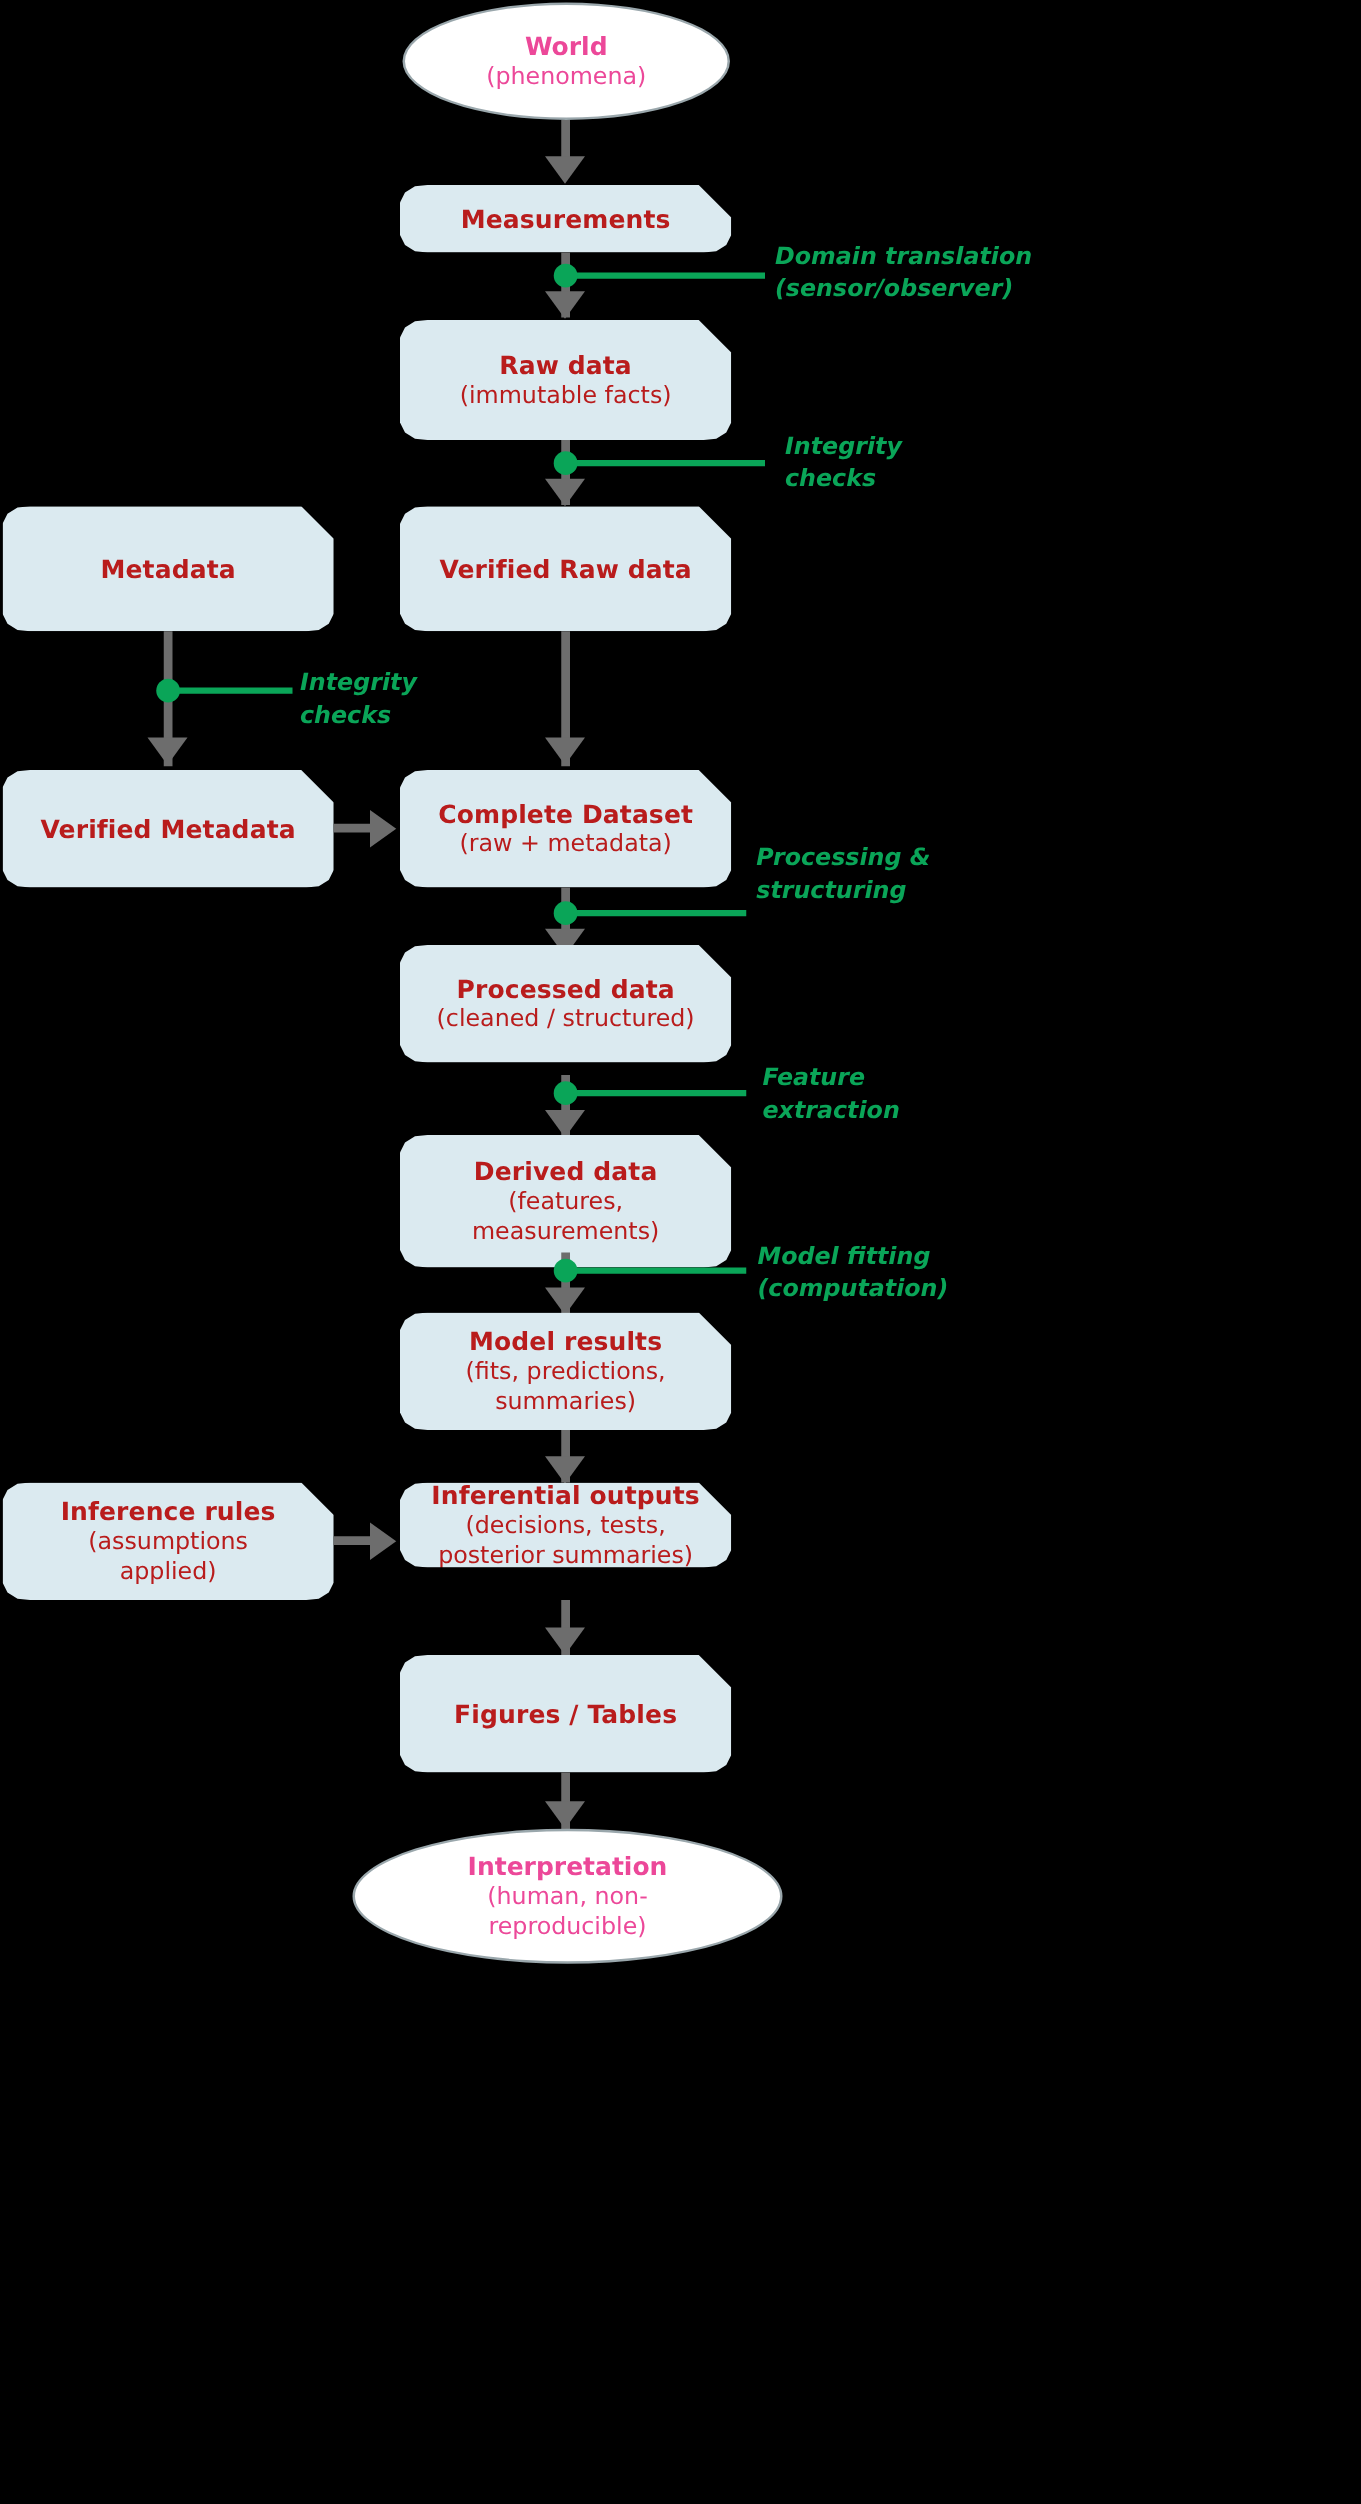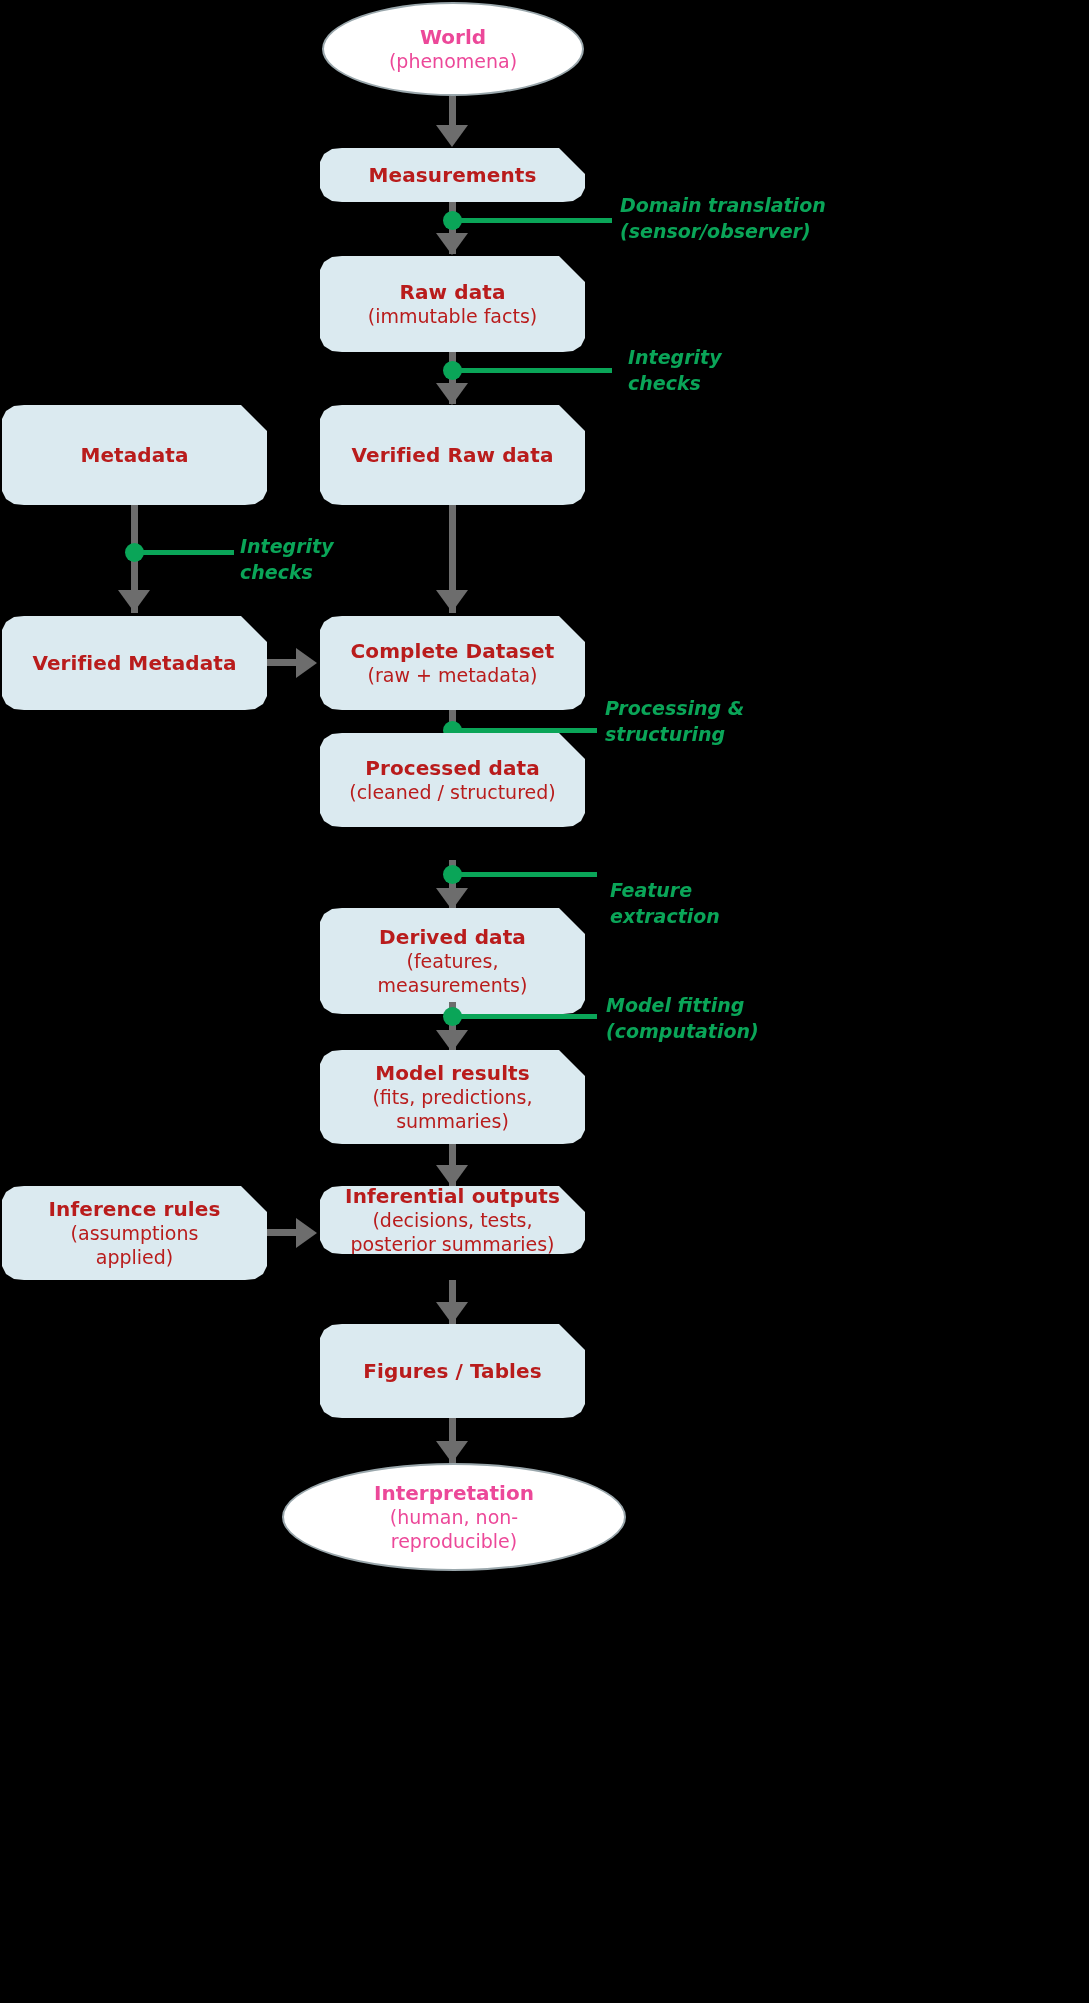--- a/index.html
+++ b/index.html
@@ -128,33 +128,33 @@
 
   <div class="node" style="left:320px;top:616px;width:265px;height:94px;">
     <div class="ttl">Complete Dataset</div>
     <div class="sub">(raw + metadata)</div>
   </div>
 
   <div class="conn vline" style="left:449px;top:710px;width:7px;height:55px;"></div>
   <div class="arrowhead-down" style="left:436px;top:743px;"></div>
   <div class="gline" style="left:452px;top:728px;width:145px;"></div>
   <div class="gdot" style="left:443px;top:721px;"></div>
-  <div class="glabel right" style="left:605px;top:696px;width:230px;">Processing &amp;
+  <div class="glabel right" style="left:605px;top:674px;width:230px;">Processing &amp;
 structuring</div>
 
-  <div class="node" style="left:320px;top:733px;width:265px;height:94px;">
+  <div class="node" style="left:320px;top:756px;width:265px;height:94px;">
     <div class="ttl">Processed data</div>
     <div class="sub">(cleaned / structured)</div>
   </div>
 
   <div class="conn vline" style="left:449px;top:860px;width:7px;height:50px;"></div>
   <div class="arrowhead-down" style="left:436px;top:888px;"></div>
   <div class="gline" style="left:452px;top:872px;width:145px;"></div>
   <div class="gdot" style="left:443px;top:865px;"></div>
-  <div class="glabel right" style="left:610px;top:878px;width:220px;">Feature
+  <div class="glabel right" style="left:610px;top:850px;width:220px;">Feature
 extraction</div>
 
   <div class="node" style="left:320px;top:908px;width:265px;height:106px;">
     <div class="ttl">Derived data</div>
     <div class="sub" style="white-space:pre-line;">(features,
 measurements)</div>
   </div>
 
   <div class="conn vline" style="left:449px;top:1002px;width:7px;height:50px;"></div>
   <div class="arrowhead-down" style="left:436px;top:1030px;"></div>

